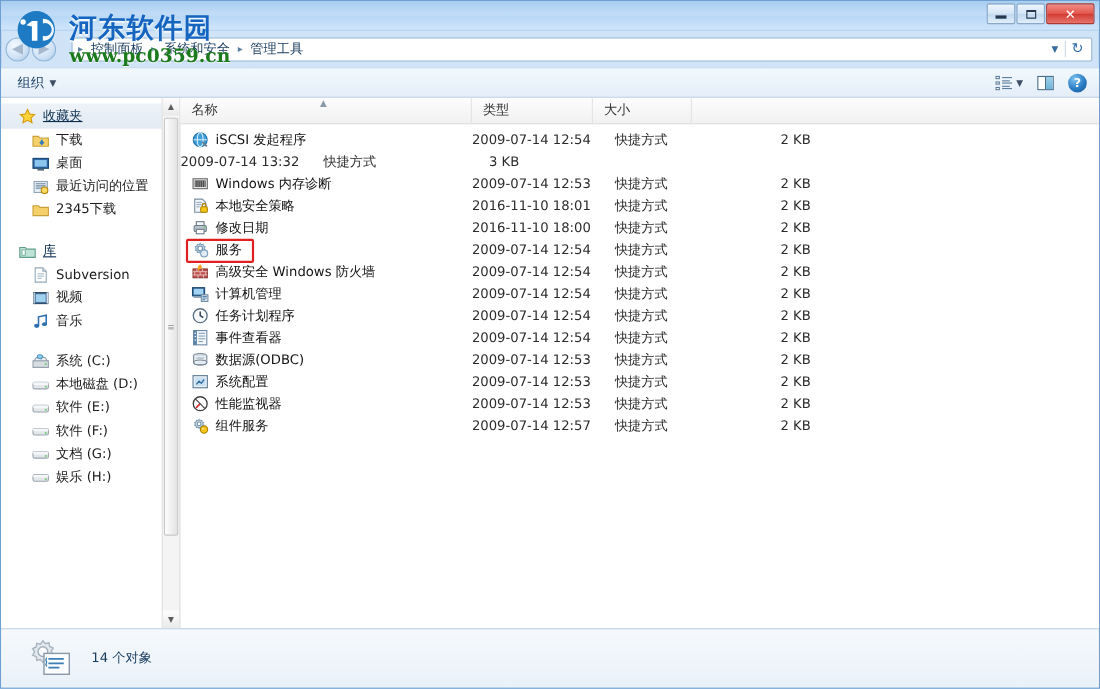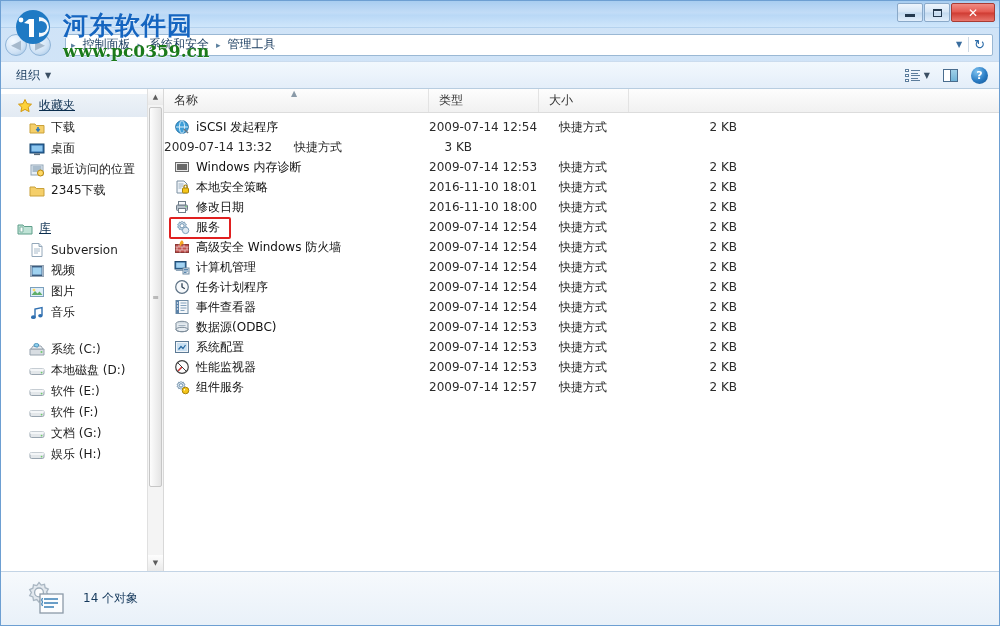--- a/index.html
+++ b/index.html
@@ -429,28 +429,20 @@
         <div class="navitem">
           <svg class="ico" viewBox="0 0 16 16">
             <rect x="1.5" y="3" width="13" height="10" fill="#4a6f96" stroke="#2d4a68"></rect>
             <rect x="3.5" y="4.5" width="9" height="7" fill="#9fd2f0"></rect>
             <path d="M2 3v10M14 3v10" stroke="#dfe9f2" stroke-width="1.2"></path>
           </svg>
           <span>视频</span>
         </div>
         <div class="navitem">
           <svg class="ico" viewBox="0 0 16 16">
-            <rect x="1.5" y="3.5" width="13" height="9" fill="#dfeef8" stroke="#7ba0bd"></rect>
-            <path d="M2.5 11l3.5-4 2.5 2.6 2-2 3 3.4z" fill="#5fae6a"></path>
-            <circle cx="5" cy="6" r="1.3" fill="#ffd95e"></circle>
-          </svg>
-          <span>图片</span>
-        </div>
-        <div class="navitem">
-          <svg class="ico" viewBox="0 0 16 16">
             <path d="M6 12V4l7-1.5v8" stroke="#2f6fb0" stroke-width="1.4" fill="none"></path>
             <ellipse cx="4.4" cy="12.2" rx="2.4" ry="1.9" fill="#2f6fb0"></ellipse>
             <ellipse cx="11.4" cy="10.7" rx="2.2" ry="1.7" fill="#2f6fb0"></ellipse>
           </svg>
           <span>音乐</span>
         </div>
       </div>
 
       <div class="navgap"></div>
 

